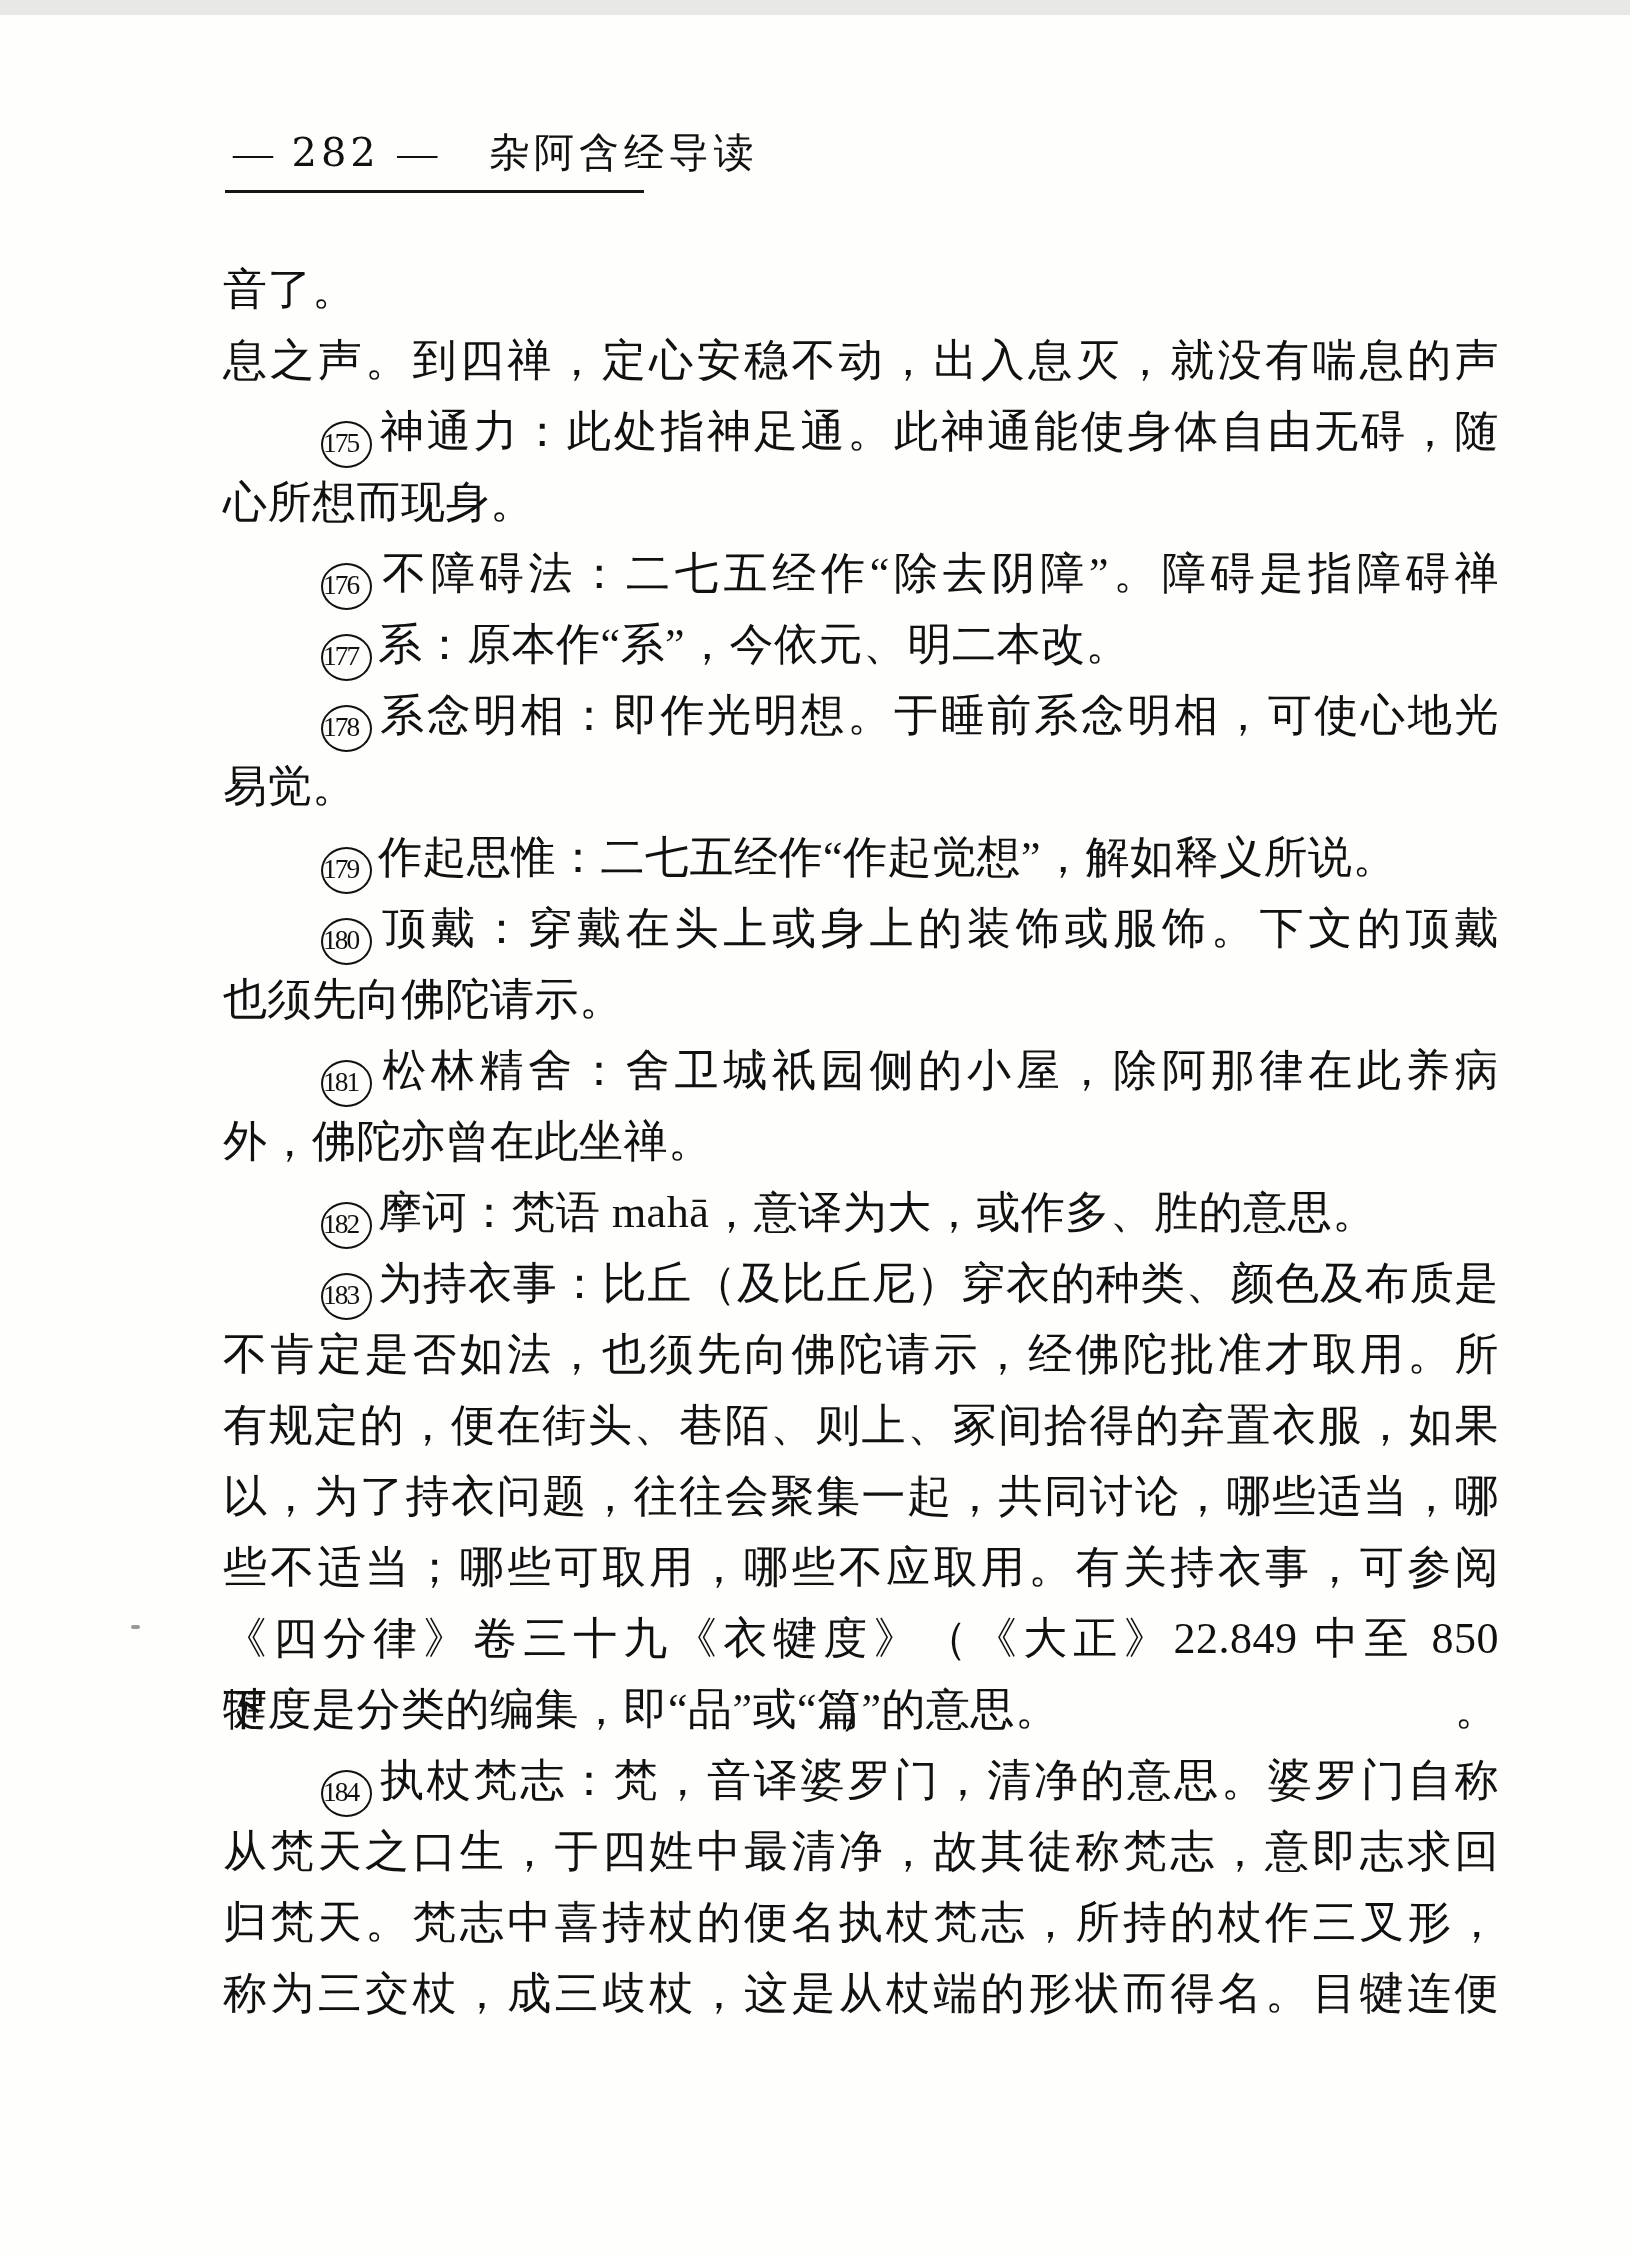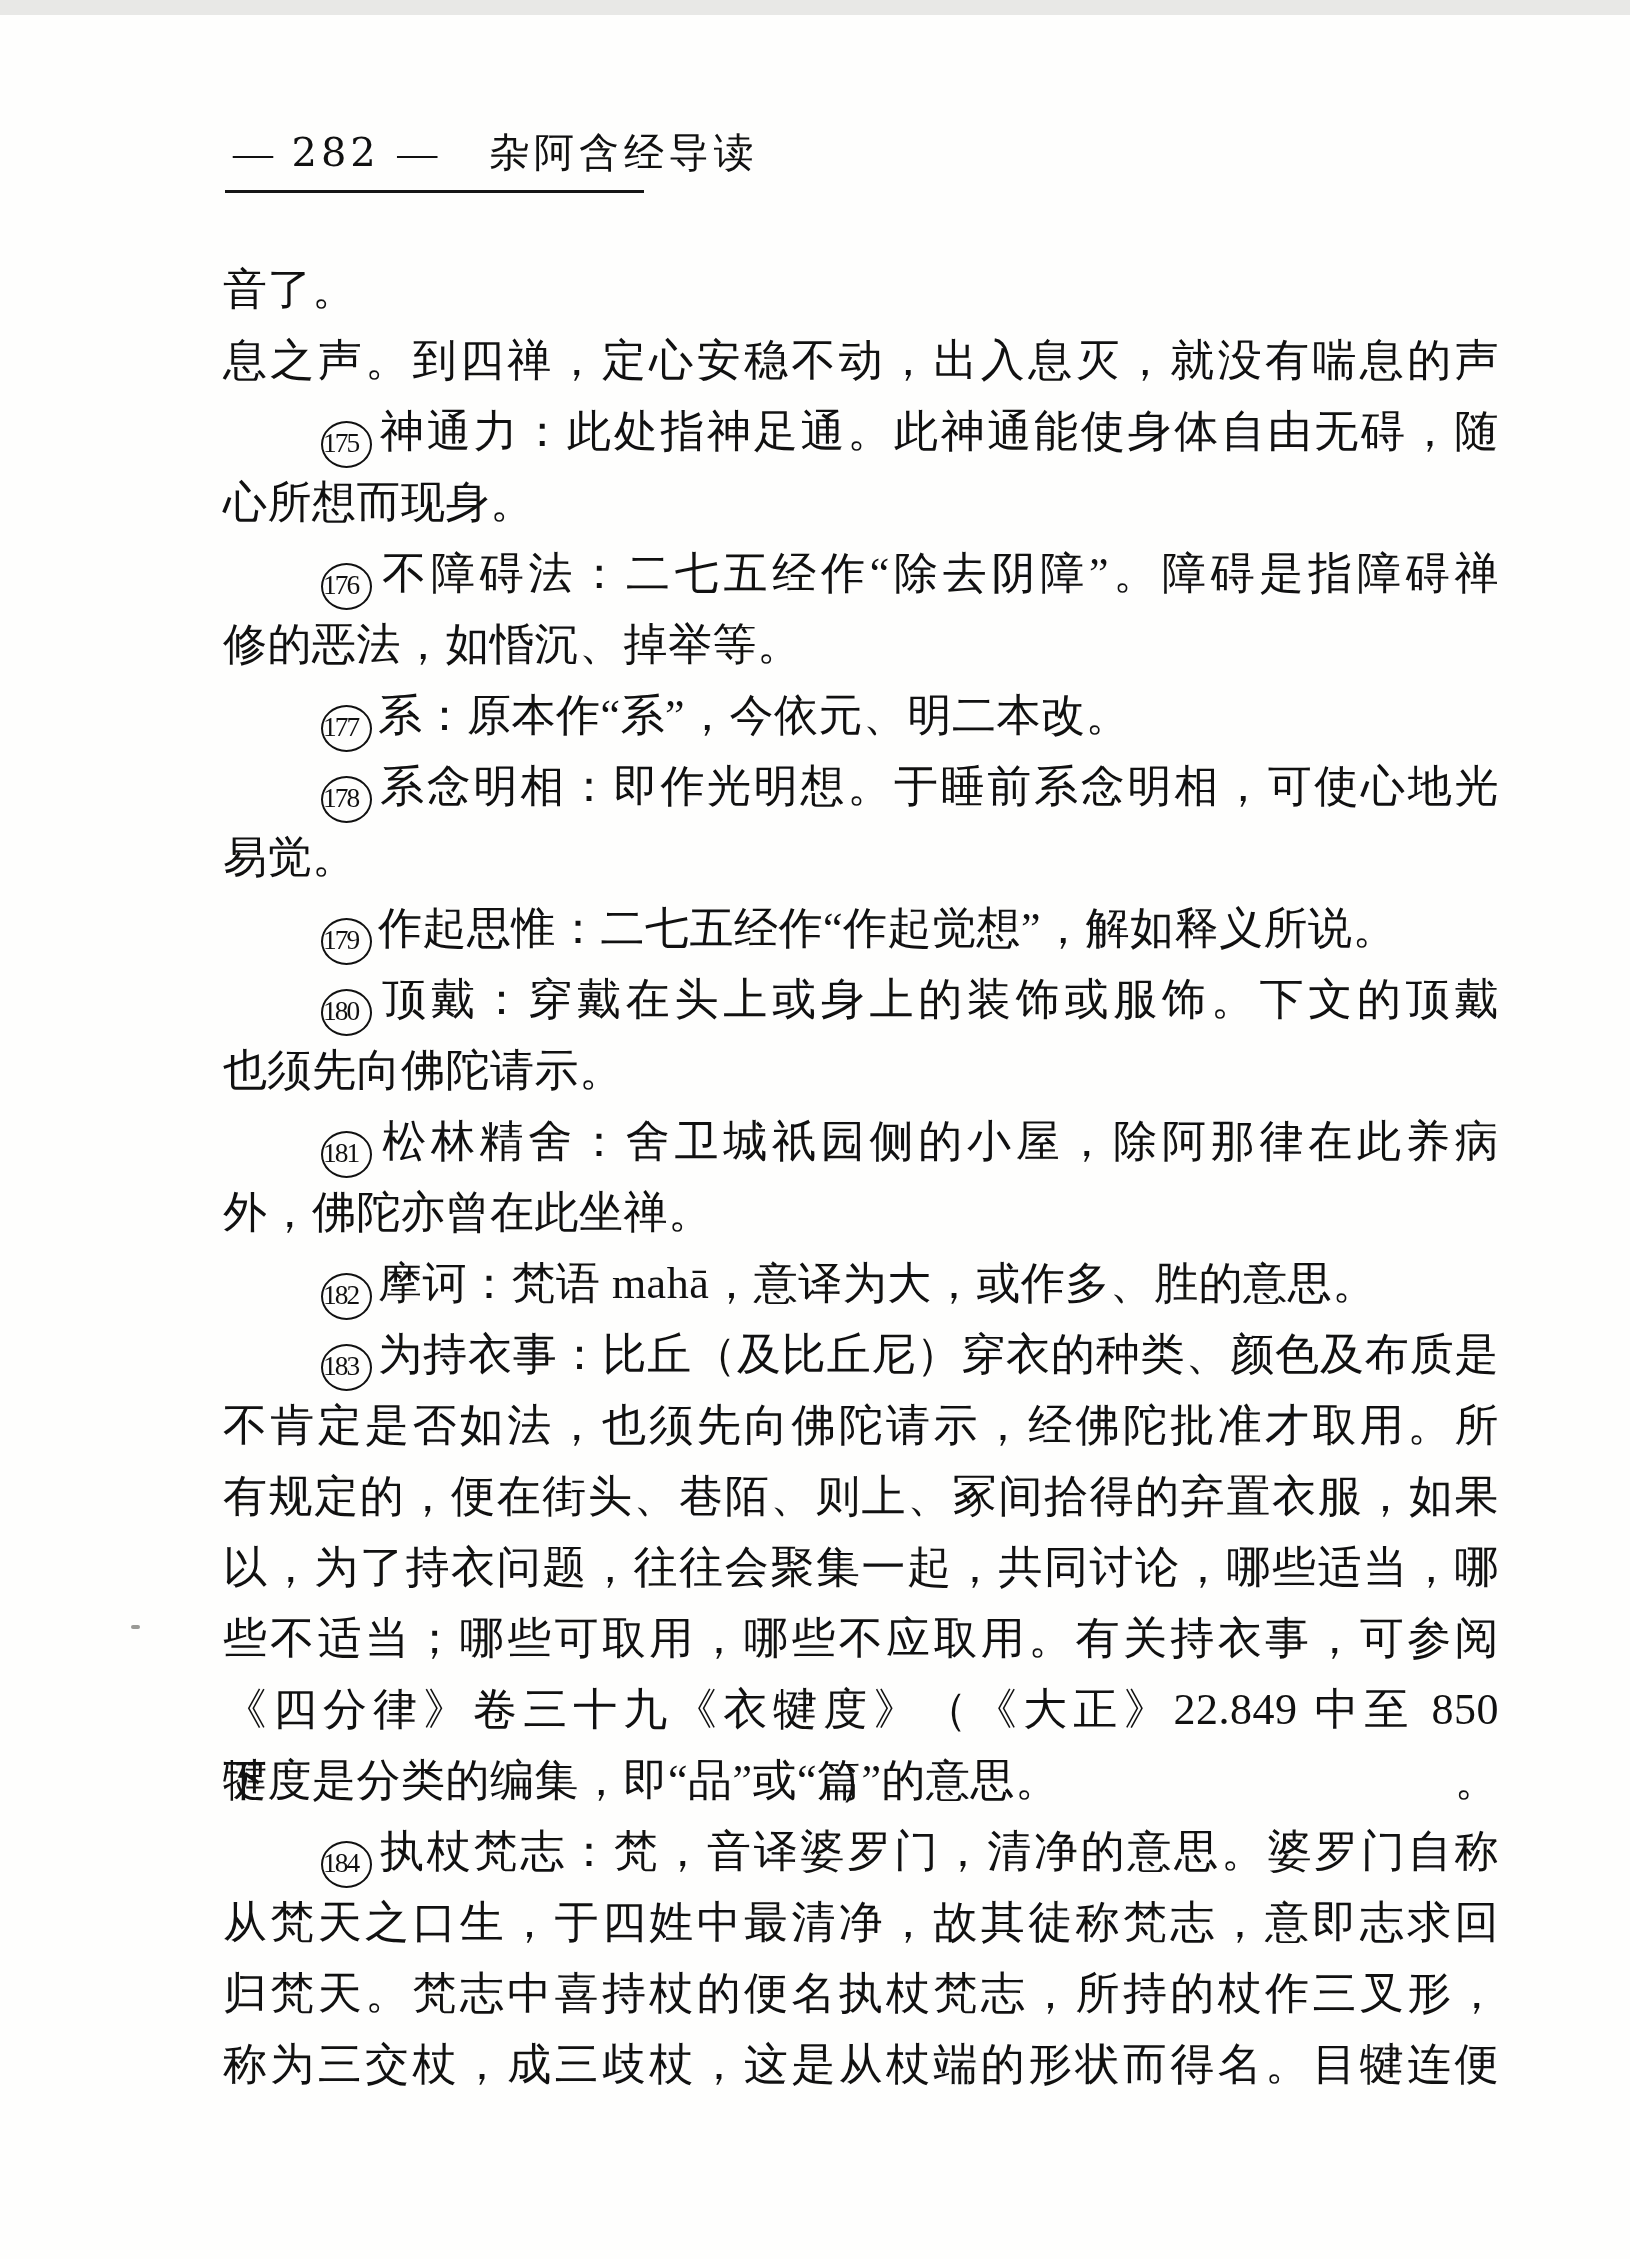--- a/index.html
+++ b/index.html
@@ -102,21 +102,20 @@
   </div>
 
   <div class="head-rule"></div>
 
   <div class="body-text">
       <div class="line"><span>音了。</span></div>
       <div class="line fill"><span>息之声。到四禅，定心安稳不动，出入息灭，就没有喘息的声</span></div>
       <div class="line fill indent"><span class="circnum">175</span><span>神通力：此处指神足通。此神通能使身体自由无碍，随</span></div>
       <div class="line"><span>心所想而现身。</span></div>
       <div class="line fill indent"><span class="circnum">176</span><span>不障碍法：二七五经作“除去阴障”。障碍是指障碍禅</span></div>
-      <div class="line"><span>修的恶法，如惛沉、掉举等。</span></div>
       <div class="line indent"><span class="circnum">177</span><span>系：原本作“系”，今依元、明二本改。</span></div>
       <div class="line fill indent"><span class="circnum">178</span><span>系念明相：即作光明想。于睡前系念明相，可使心地光</span></div>
       <div class="line"><span>易觉。</span></div>
       <div class="line indent"><span class="circnum">179</span><span>作起思惟：二七五经作“作起觉想”，解如释义所说。</span></div>
       <div class="line fill indent"><span class="circnum">180</span><span>顶戴：穿戴在头上或身上的装饰或服饰。下文的顶戴</span></div>
       <div class="line"><span>也须先向佛陀请示。</span></div>
       <div class="line fill indent"><span class="circnum">181</span><span>松林精舍：舍卫城祇园侧的小屋，除阿那律在此养病</span></div>
       <div class="line"><span>外，佛陀亦曾在此坐禅。</span></div>
       <div class="line indent"><span class="circnum">182</span><span>摩诃：梵语 mahā，意译为大，或作多、胜的意思。</span></div>
       <div class="line fill indent"><span class="circnum">183</span><span>为持衣事：比丘（及比丘尼）穿衣的种类、颜色及布质是</span></div>

